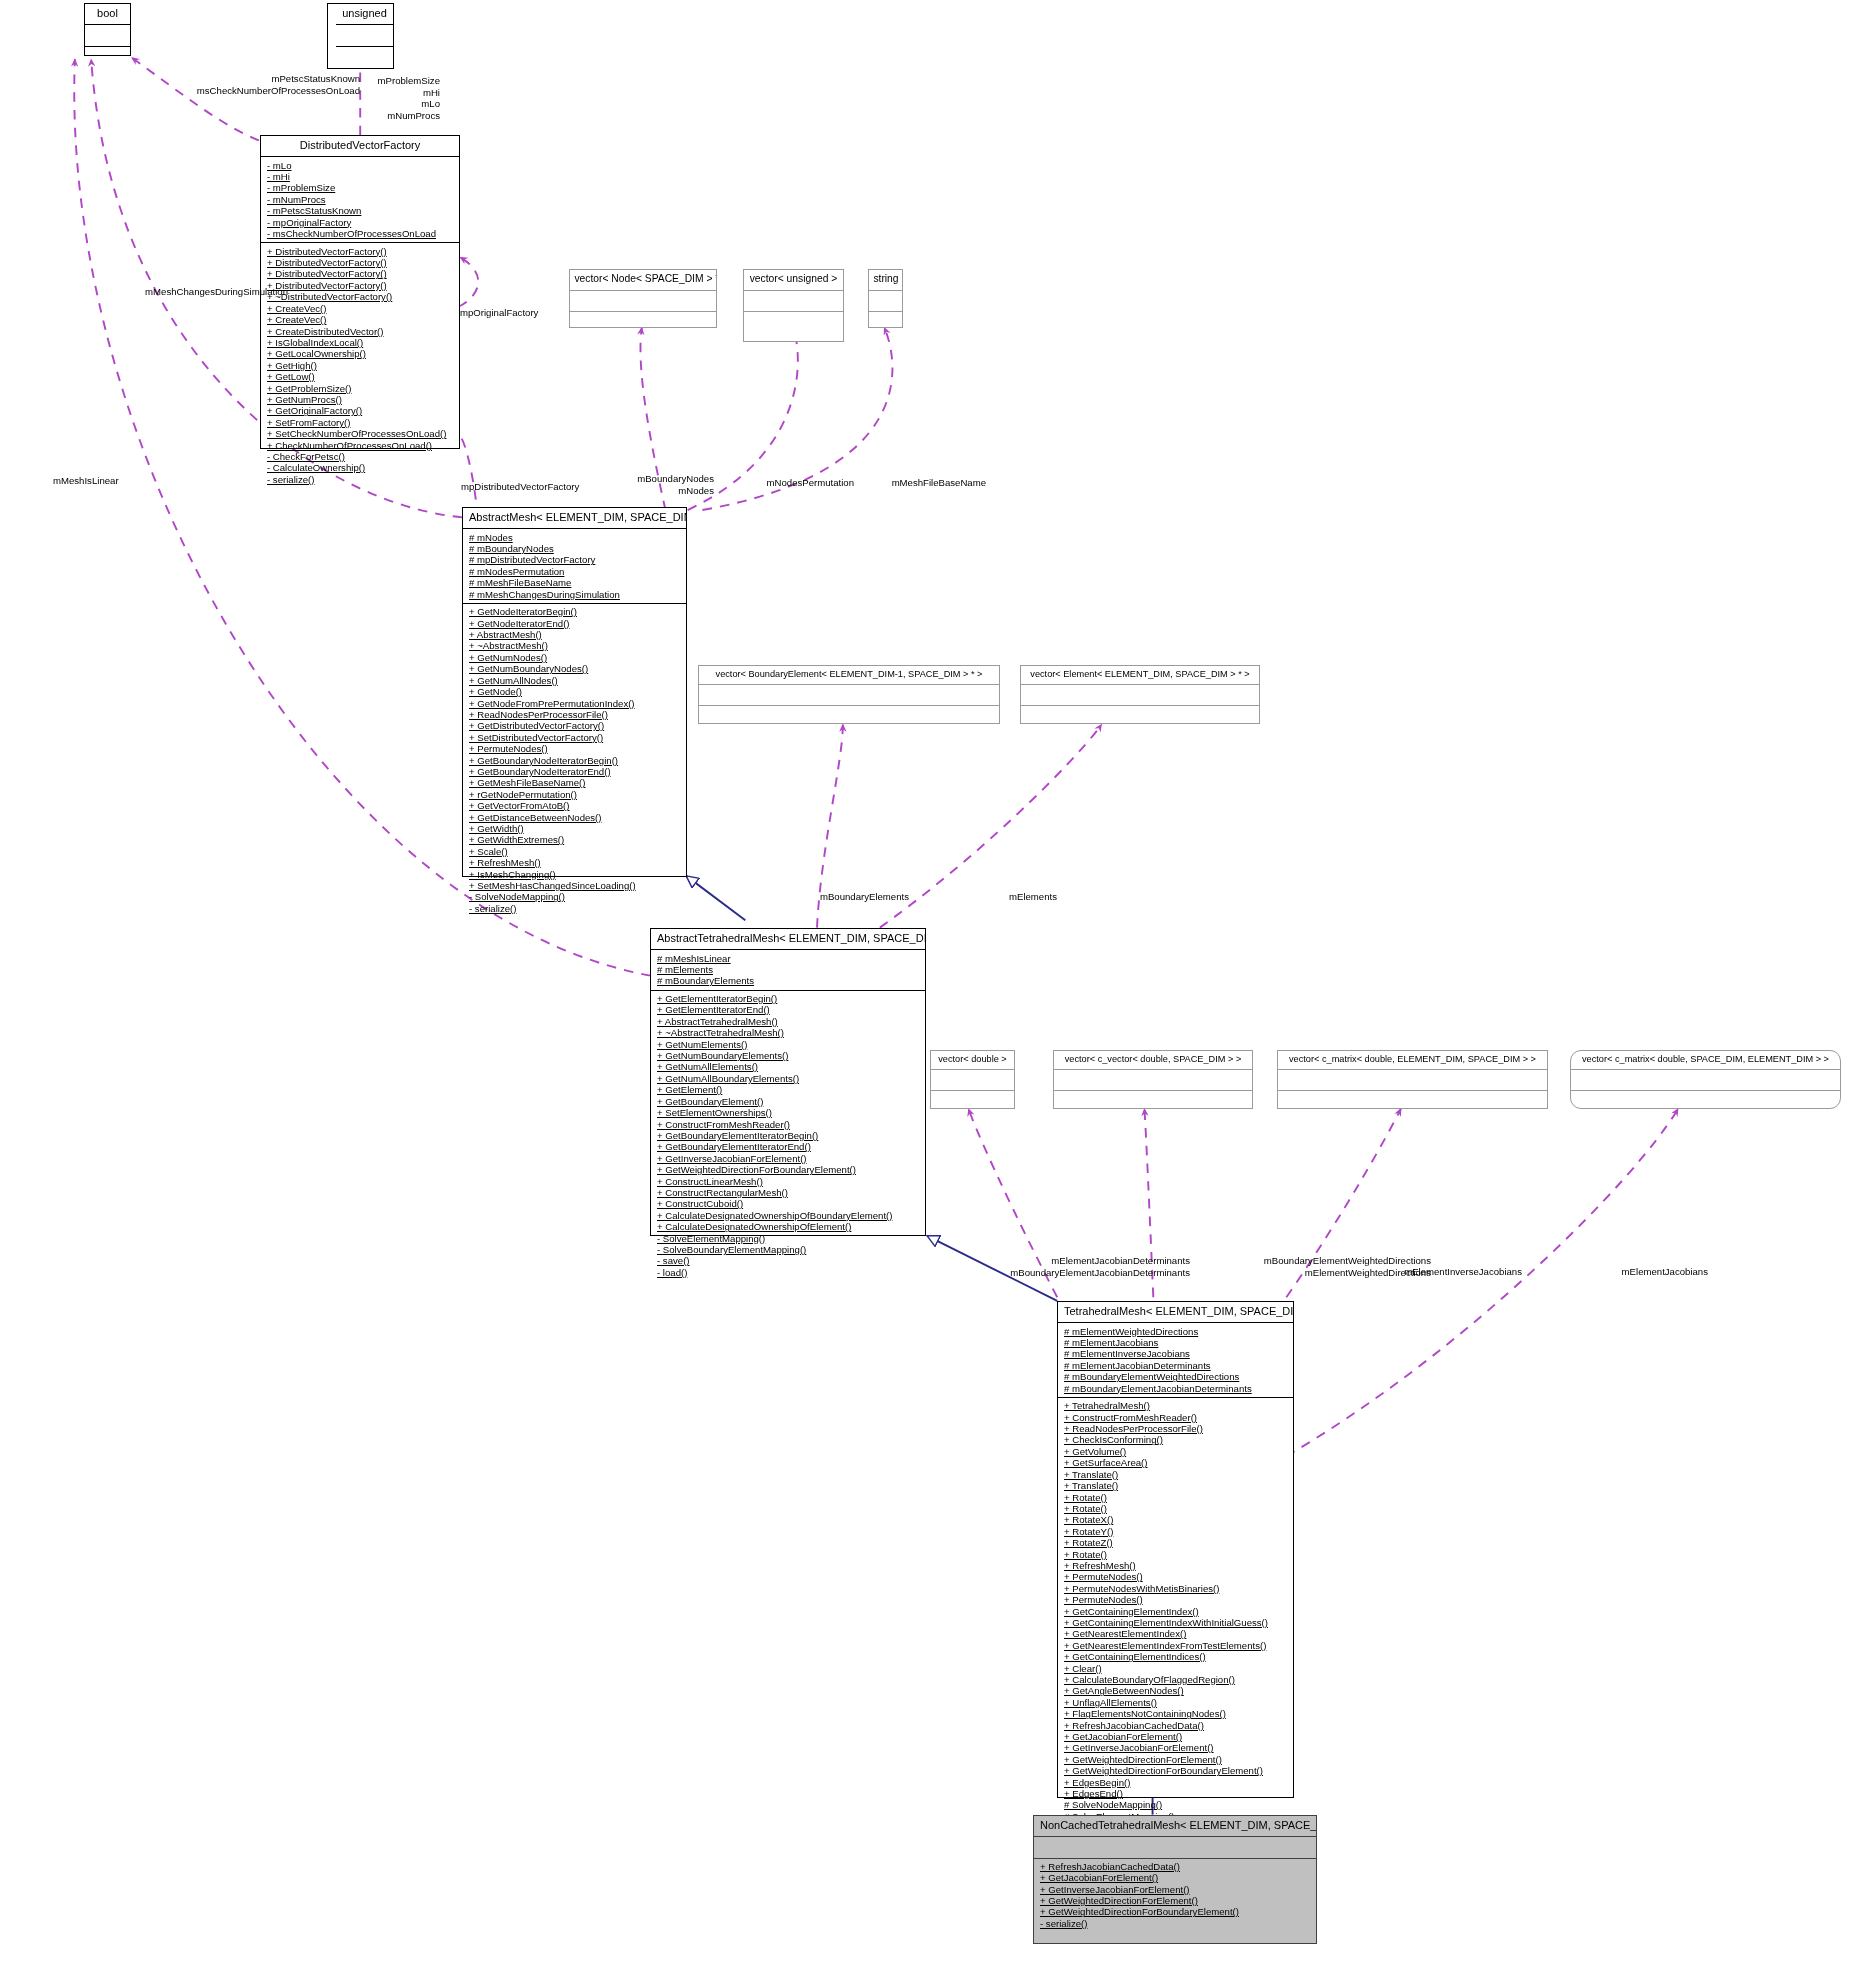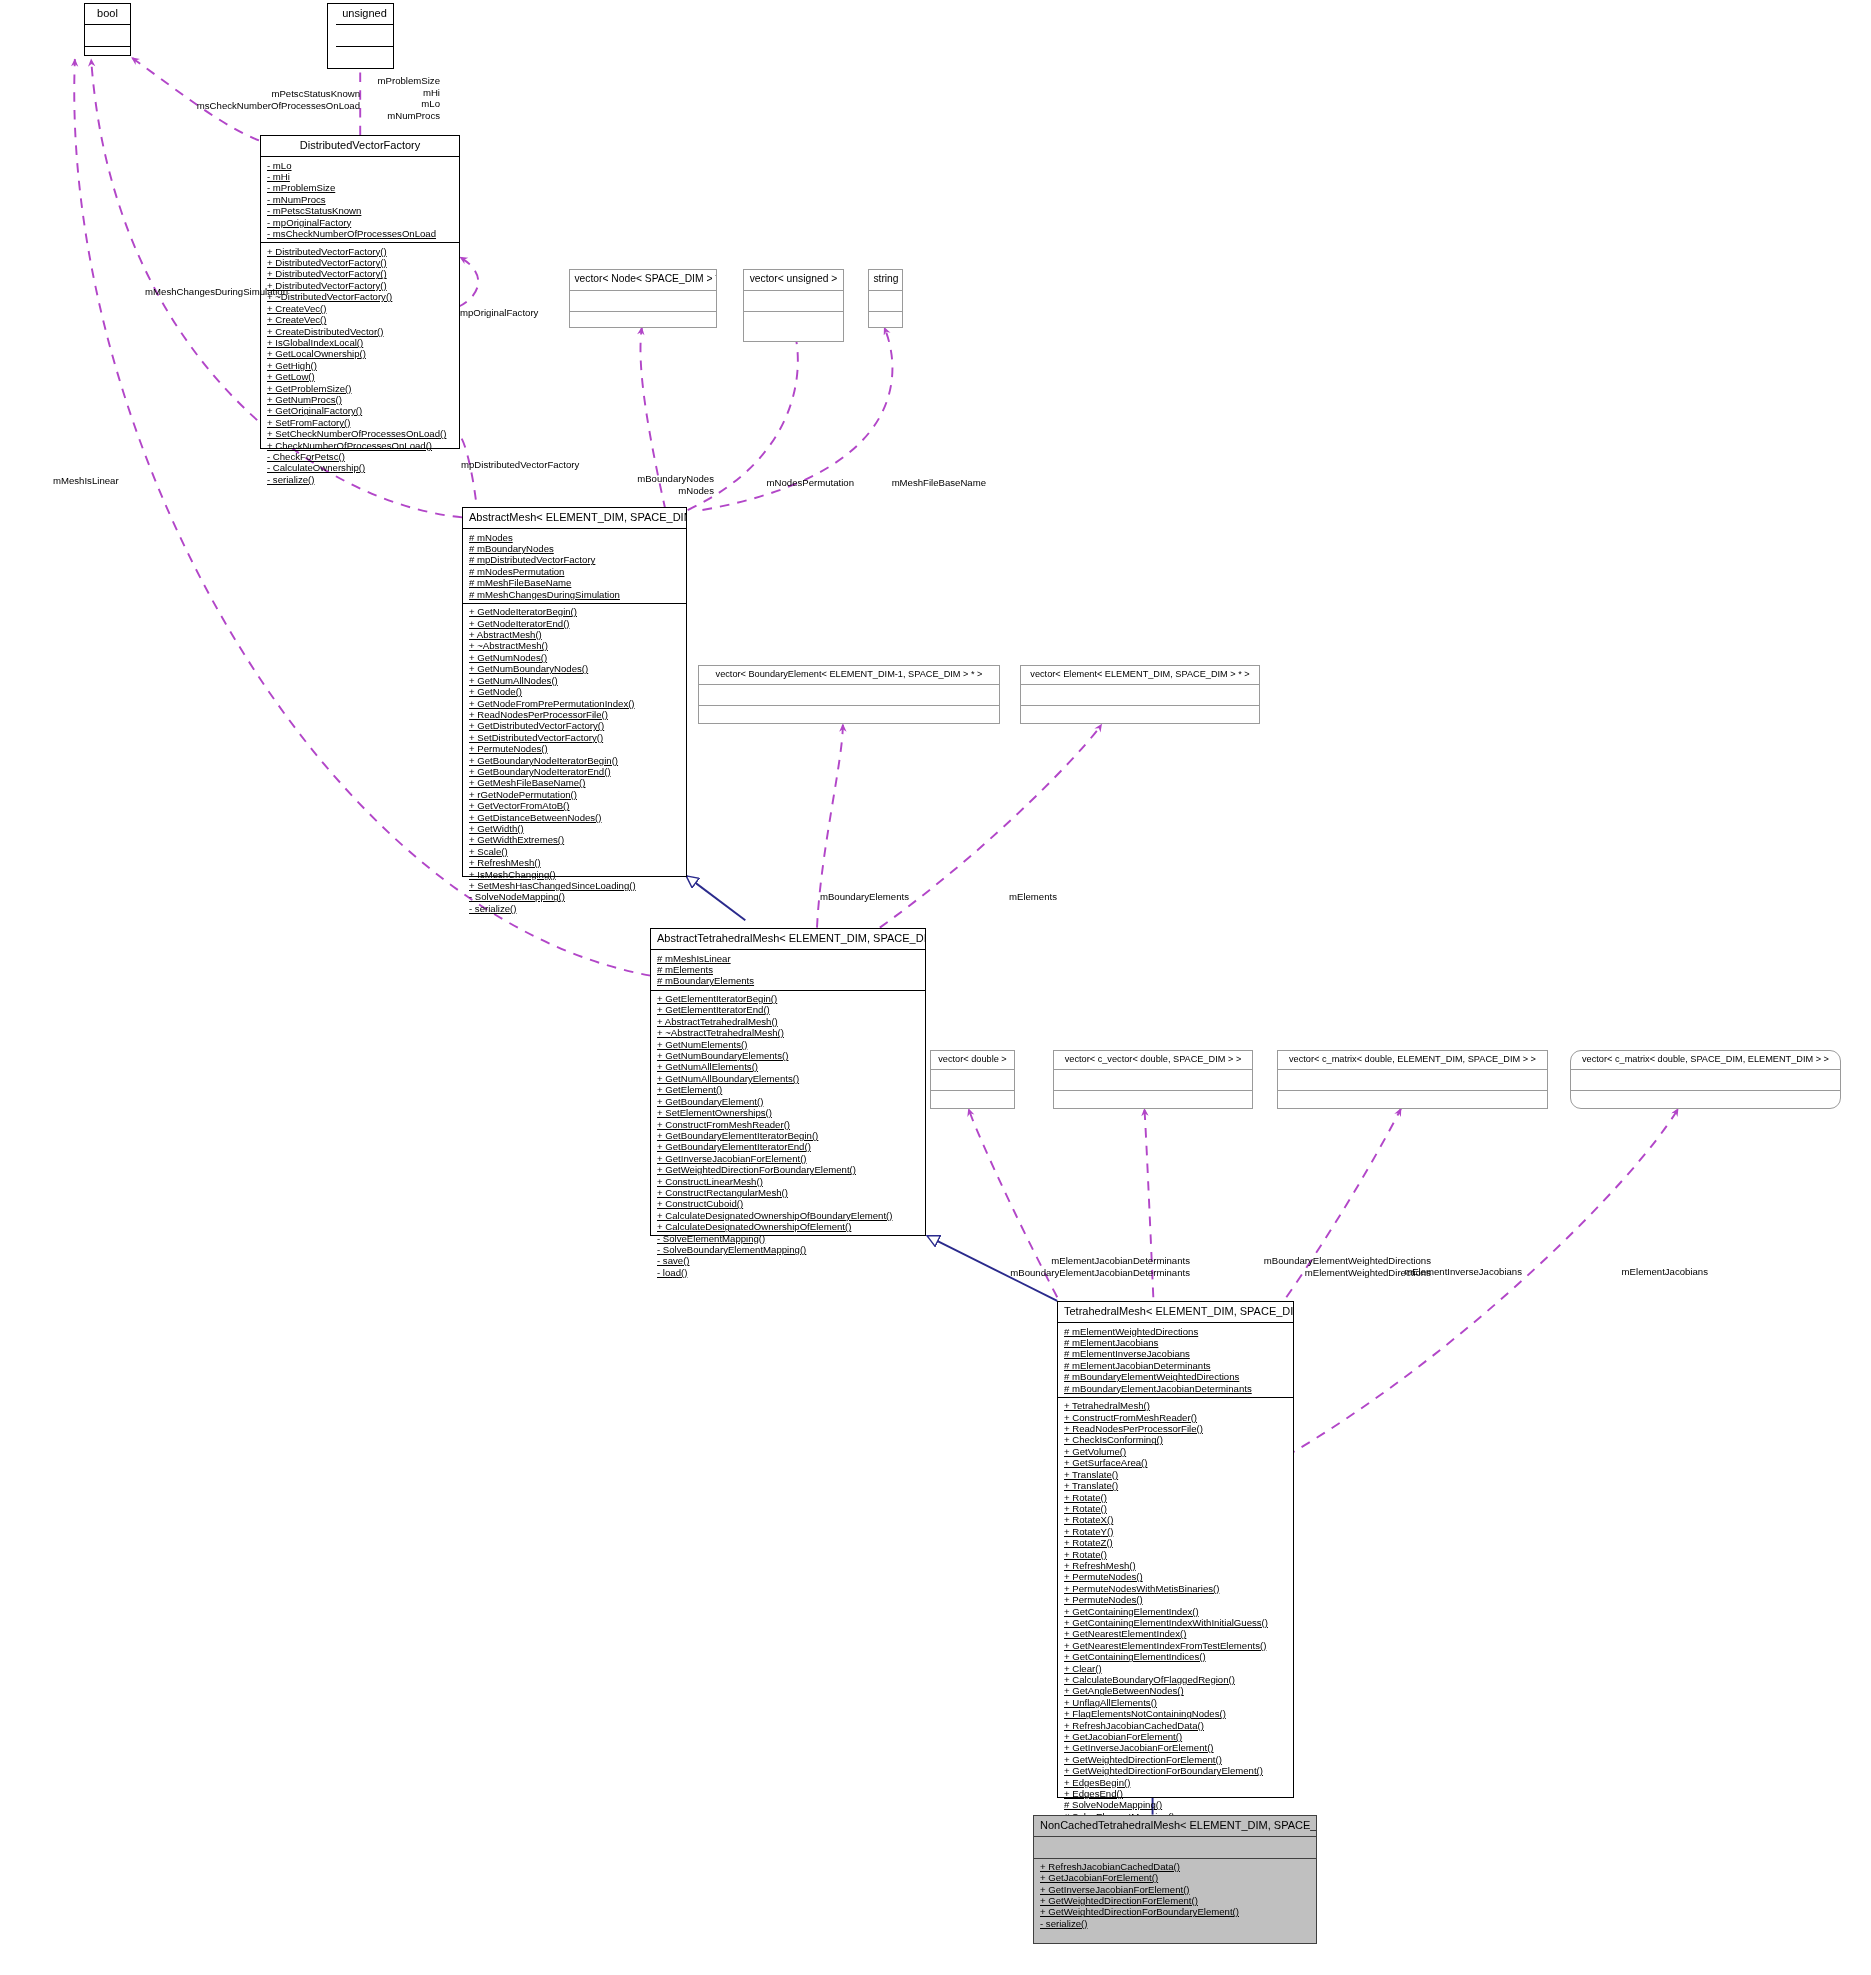--- a/index.html
+++ b/index.html
@@ -445,39 +445,39 @@
           <li>+ RefreshJacobianCachedData()</li>
           <li>+ GetJacobianForElement()</li>
           <li>+ GetInverseJacobianForElement()</li>
           <li>+ GetWeightedDirectionForElement()</li>
           <li>+ GetWeightedDirectionForBoundaryElement()</li>
           <li>- serialize()</li>
         </ul>
     </div>
   </div>
 
-  <div class="edge-label right" style="left:163px; top:88px; width:197px;">
+  <div class="edge-label right" style="left:163px; top:73px; width:197px;">
     <div>mPetscStatusKnown</div>
     <div>msCheckNumberOfProcessesOnLoad</div>
   </div>
 
   <div class="edge-label center" style="left:322px; top:75px; width:118px;">
     <div>mProblemSize</div>
     <div>mHi</div>
     <div>mLo</div>
     <div>mNumProcs</div>
   </div>
 
   <div class="edge-label center" style="left:96px; top:286px; width:192px;">mMeshChangesDuringSimulation</div>
 
   <div class="edge-label left" style="left:53px; top:475px; width:133px;">mMeshIsLinear</div>
 
   <div class="edge-label left" style="left:460px; top:290px; width:133px;margin-top:17px;">mpOriginalFactory</div>
 
-  <div class="edge-label left" style="left:461px; top:459px; width:163px;">mpDistributedVectorFactory</div>
+  <div class="edge-label left" style="left:461px; top:481px; width:163px;">mpDistributedVectorFactory</div>
 
   <div class="edge-label center" style="left:606px; top:473px; width:108px;">
     <div>mBoundaryNodes</div>
     <div>mNodes</div>
   </div>
 
   <div class="edge-label center" style="left:714px; top:477px; width:140px;">mNodesPermutation</div>
 
   <div class="edge-label center" style="left:841px; top:477px; width:145px;">mMeshFileBaseName</div>
 

